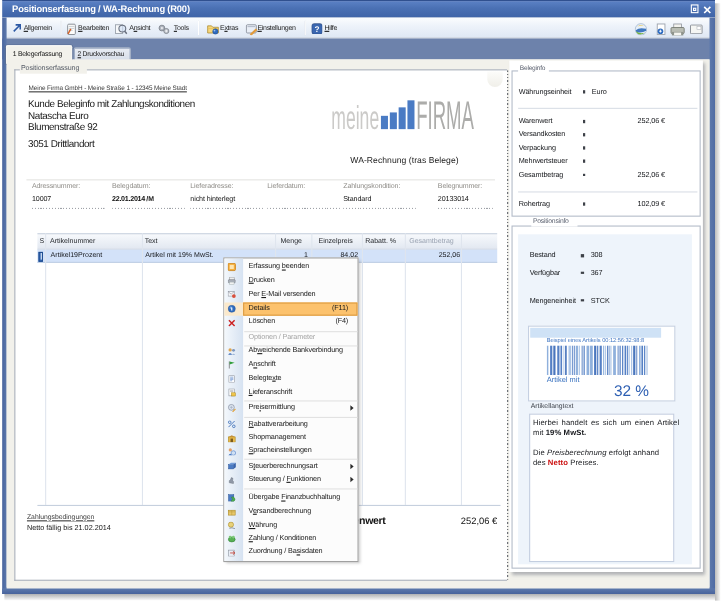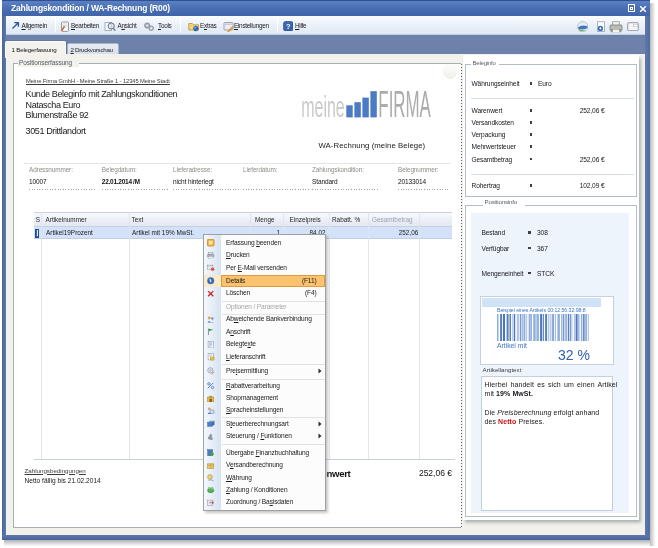--- a/index.html
+++ b/index.html
@@ -3,21 +3,21 @@
 <style>
 * { margin:0; padding:0; box-sizing:border-box; }
 html,body { width:658px; height:548px; background:#fff; font-family:"Liberation Sans", sans-serif; overflow:hidden; }
 .a { position:absolute; }
 body { position:relative; }
 u { text-decoration:underline; }
 </style></head><body>
 
 <div class="a" style="left:1.5px;top:0px;width:648.5px;height:540px;background:#f2f1eb;"></div>
 <div class="a" style="left:1.5px;top:0px;width:648.5px;height:15.5px;background:linear-gradient(180deg,#5b81c5 0%,#4a70b3 45%,#3f64a7 100%);border-top:1.5px solid #30508f;"></div>
-<div class="a" style="left:11px;top:3.2px;width:400px;height:11px;color:#fff;font-size:8.5px;font-weight:bold;line-height:11px;letter-spacing:-0.16px;">Zahlungskondition / WA-Rechnung (R00)</div>
+<div class="a" style="left:11px;top:3.2px;width:400px;height:11px;color:#fff;font-size:8.5px;font-weight:bold;line-height:11px;letter-spacing:-0.16px;">Positionserfassung / WA-Rechnung (R00)</div>
 <div class="a" style="left:627.5px;top:4.2px;width:7.6px;height:7.6px;border:1.2px solid #fff;"></div>
 <div class="a" style="left:629.8px;top:6.5px;width:3.2px;height:3.2px;border:1px solid #fff;"></div>
 <svg class="a" style="left:638.5px;top:4.5px" width="8" height="8" viewBox="0 0 8 8">
     <path d="M1.2 1.2 L6.8 6.8 M6.8 1.2 L1.2 6.8" stroke="#fff" stroke-width="1.5" fill="none"></path>
   </svg>
 <div class="a" style="left:1.5px;top:15.5px;width:648.5px;height:19.5px;background:linear-gradient(180deg,#fbfdfe 0%,#eef3fa 40%,#dfe8f4 100%);border-bottom:1px solid #c3cddd;"></div>
 <div class="a" style="left:1.5px;top:34.6px;width:648.5px;height:19.6px;background:#6d82ab;"></div>
 <div class="a" style="left:1.5px;top:15.5px;width:4px;height:524.5px;background:linear-gradient(90deg,#49659f,#5d79ac);"></div>
 <div class="a" style="left:644.5px;top:15.5px;width:5.5px;height:524.5px;background:linear-gradient(90deg,#5d79ac,#4f6ba3);"></div>
 <div class="a" style="left:1.5px;top:534.5px;width:648.5px;height:5.5px;background:linear-gradient(180deg,#5d79ac,#48639c);"></div>
@@ -103,21 +103,21 @@
 <div class="a" style="left:25.5px;top:110px;width:260px;height:11px;font-size:9px;line-height:10.5px;color:#1a1a1a;white-space:nowrap;letter-spacing:-0.37px;">Blumenstraße 92</div>
 <div class="a" style="left:25.5px;top:126px;width:260px;height:11px;font-size:9px;line-height:10.5px;color:#1a1a1a;white-space:nowrap;letter-spacing:-0.37px;">3051 Drittlandort</div>
 <svg class="a" style="left:295px;top:88px" width="145" height="32" viewBox="0 0 145 32">
     <text x="6.2" y="29.4" font-family="Liberation Sans" font-size="30" fill="#cbcac8" textLength="43.5" lengthAdjust="spacingAndGlyphs">meine</text>
     <rect x="51.3" y="17.3" width="6.4" height="12.1" fill="#4a7bc4"></rect>
     <rect x="59.4" y="14.2" width="6.4" height="15.2" fill="#4a7bc4"></rect>
     <rect x="67.4" y="9.6" width="6.4" height="19.8" fill="#4a7bc4"></rect>
     <rect x="75.4" y="3.2" width="6.4" height="26.2" fill="#4a7bc4"></rect>
     <text x="83.3" y="29.4" font-family="Liberation Sans" font-size="36.4" fill="#acacaa" textLength="52.6" lengthAdjust="spacingAndGlyphs">FIRMA</text>
   </svg>
-<div class="a" style="left:318.5px;top:141px;width:110px;height:9px;font-size:7.8px;line-height:9px;color:#1a1a1a;white-space:nowrap;letter-spacing:0.05px;">WA-Rechnung (meine Belege)</div>
+<div class="a" style="left:318.5px;top:141px;width:110px;height:9px;font-size:7.8px;line-height:9px;color:#1a1a1a;white-space:nowrap;letter-spacing:0.05px;">WA-Rechnung (tras Belege)</div>
 <div class="a" style="left:24px;top:163px;width:426px;height:1px;background:#e4e4e2;"></div>
 <div class="a" style="left:29px;top:166px;width:68px;height:8px;font-size:6.4px;line-height:8px;color:#8f8d88;white-space:nowrap;letter-spacing:-0.1px;">Adressnummer:</div>
 <div class="a" style="left:29px;top:177.5px;width:68px;height:8.5px;font-size:6.5px;line-height:8.5px;color:#111;white-space:nowrap;letter-spacing:-0.1px;">10007</div>
 <div class="a" style="left:29px;top:188.5px;width:66px;height:1.2px;background:repeating-linear-gradient(90deg,#9fa2a8 0px,#9fa2a8 1px,rgba(0,0,0,0) 1px,rgba(0,0,0,0) 2.6px);"></div>
 <div class="a" style="left:101.8px;top:166px;width:68px;height:8px;font-size:6.4px;line-height:8px;color:#8f8d88;white-space:nowrap;letter-spacing:-0.1px;">Belegdatum:</div>
 <div class="a" style="left:101.8px;top:177.5px;width:68px;height:8.5px;font-size:6.5px;line-height:8.5px;color:#111;white-space:nowrap;letter-spacing:-0.1px;font-weight:bold;letter-spacing:-0.25px;">22.01.2014</div>
 <div class="a" style="left:101.8px;top:188.5px;width:66px;height:1.2px;background:repeating-linear-gradient(90deg,#9fa2a8 0px,#9fa2a8 1px,rgba(0,0,0,0) 1px,rgba(0,0,0,0) 2.6px);"></div>
 <div class="a" style="left:173px;top:166px;width:68px;height:8px;font-size:6.4px;line-height:8px;color:#8f8d88;white-space:nowrap;letter-spacing:-0.1px;">Lieferadresse:</div>
 <div class="a" style="left:173px;top:177.5px;width:68px;height:8.5px;font-size:6.5px;line-height:8.5px;color:#111;white-space:nowrap;letter-spacing:-0.1px;">nicht hinterlegt</div>
 <div class="a" style="left:173px;top:188.5px;width:66px;height:1.2px;background:repeating-linear-gradient(90deg,#9fa2a8 0px,#9fa2a8 1px,rgba(0,0,0,0) 1px,rgba(0,0,0,0) 2.6px);"></div>

